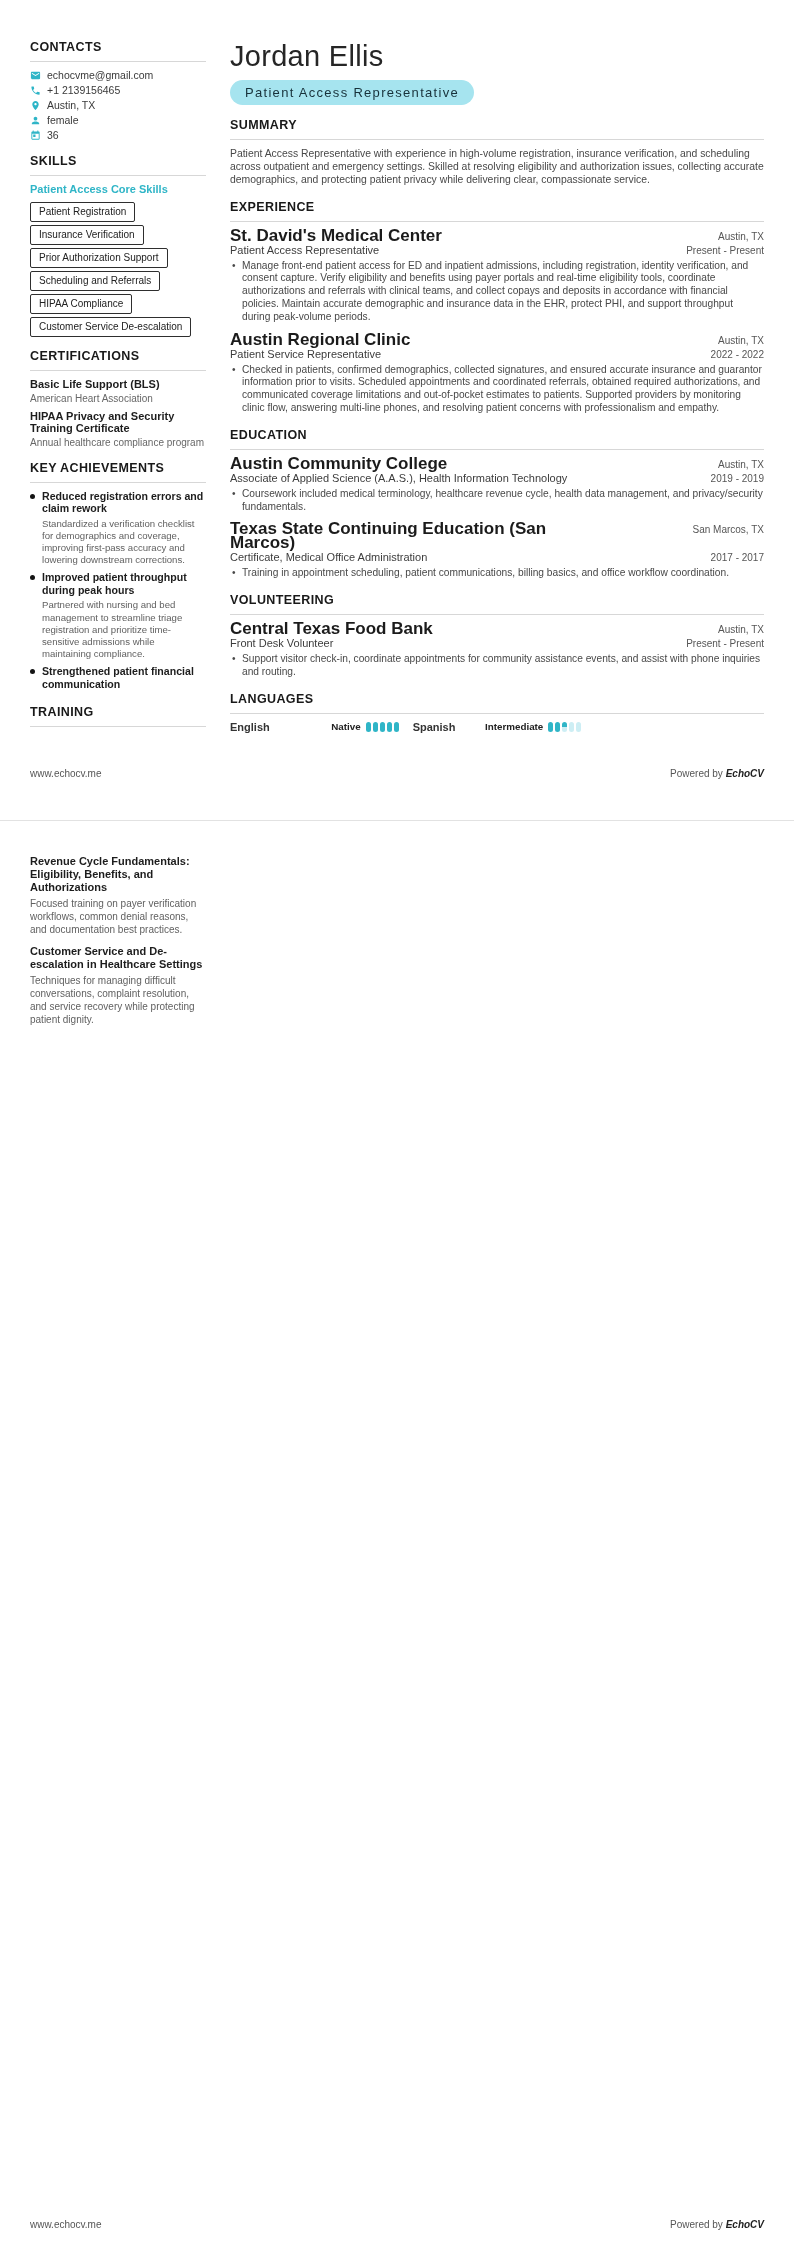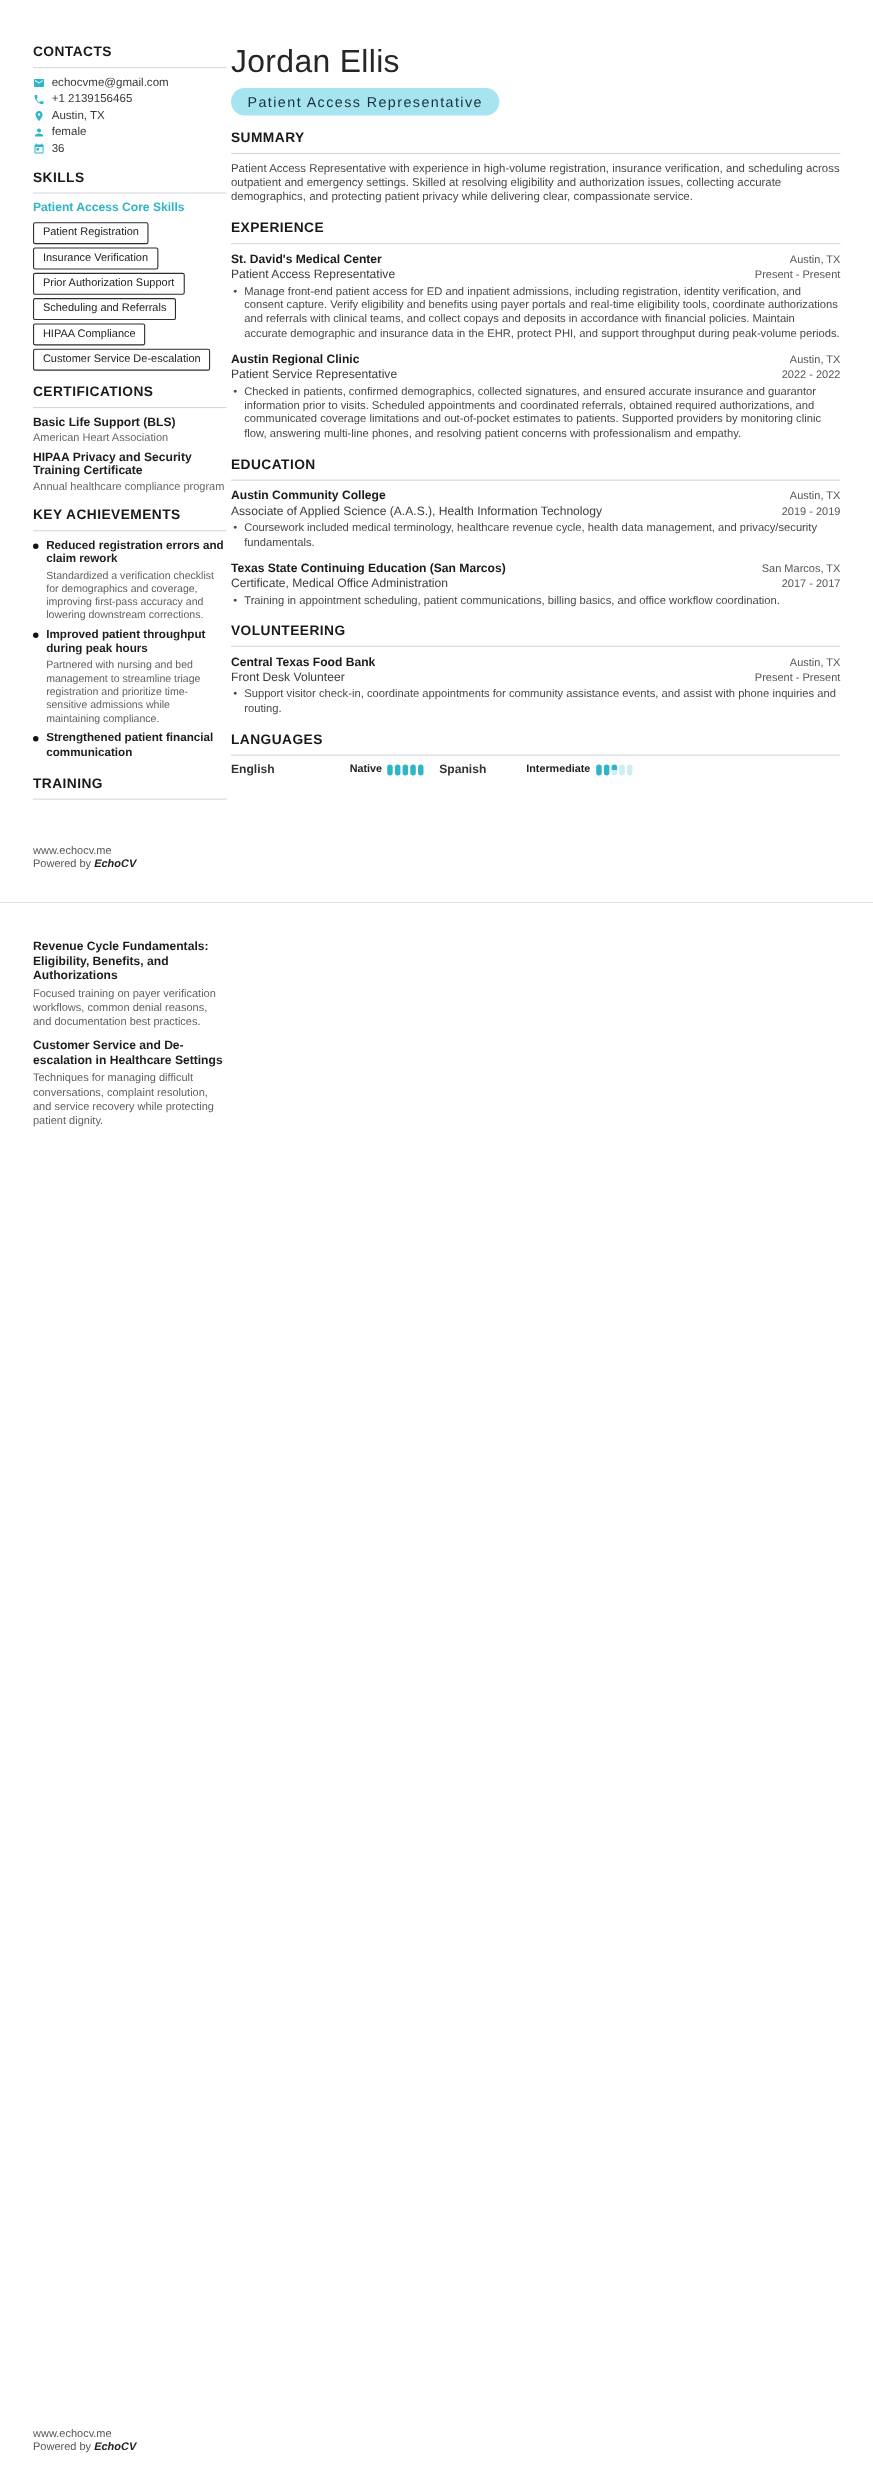--- a/index.html
+++ b/index.html
@@ -7,21 +7,21 @@
   html,body { background:#ffffff; }
   body {
     width:794px; margin:0 auto;
     font-family:"Liberation Sans","DejaVu Sans",sans-serif;
     color:#333;
     -webkit-font-smoothing:antialiased;
   }
   .page { position:relative; width:794px; background:#fff; }
   .page-1 { height:821px; border-bottom:1px solid #e2e2e2; overflow:hidden; }
   .page-2 { height:1424px; overflow:hidden; }
-  .cols { display:flex; gap:4px; padding:40px 30px 0 30px; }
+  .cols { display:flex; gap:24px; padding:40px 30px 0 30px; }
   .col-left  { width:176px; flex:none; }
   .col-right { flex:1; min-width:0; }
 
   
   .sec { margin-top:12px; }
   .sec:first-child { margin-top:0; }
   .sec-h {
     font-size:12.5px; line-height:15px; font-weight:700; color:#191919;
     letter-spacing:.4px; padding-bottom:6px; border-bottom:1px solid #d7d7d7;
     margin-bottom:7px;
@@ -63,42 +63,42 @@
     font-size:13px; line-height:15px; letter-spacing:1.3px; font-weight:500;
   }
   .msec { margin-top:13px; }
   .summary-text { font-size:10.4px; line-height:13.2px; color:#484848; }
 
   .entry { margin-bottom:9px; }
   .entry:last-child { margin-bottom:0; }
   .erow { display:flex; align-items:flex-start; }
   .e-left { flex:1; min-width:0; }
   .e-meta { flex:none; width:160px; text-align:right; font-size:10px; line-height:13px; color:#565656; padding-top:1px; }
-  .e-company { font-weight:700; font-size:11px; line-height:14px; color:#1b1b1b; }
+  .e-company { font-weight:700; font-size:17px; line-height:14px; color:#1b1b1b; }
   .e-role { font-size:11px; line-height:14px; color:#3c3c3c; }
   .e-bullets { margin-top:3px; }
   .bullet { position:relative; padding-left:12px; font-size:10.2px; line-height:12.8px; color:#484848; }
   .bullet::before { content:"•"; position:absolute; left:2px; top:0; color:#484848; }
 
   
   .langs { display:grid; grid-template-columns:repeat(3,1fr); gap:14px; margin-top:3px; }
   .lang { display:flex; align-items:center; justify-content:space-between; }
   .lang-name { font-size:11px; color:#343434;font-weight:bold; }
   .lang-right { display:flex; align-items:center; gap:5px; }
   .lang-level { font-weight:700; font-size:9.8px; color:#222; }
   .lang-dots { display:flex; gap:2px; align-items:center; }
   .dot { width:5px; height:10px; border-radius:2.5px; background:#cdeef4; display:inline-block; }
   .dot.filled { background:#2fb5c7; }
   .dot.half { background:linear-gradient(to bottom,#2fb5c7 50%,#cdeef4 50%); }
 
   
   .pfoot {
     position:absolute; left:30px; right:30px;
     display:flex; justify-content:space-between; align-items:baseline;
-    font-size:10px; line-height:12px; color:#565656;flex-direction:column;
+    font-size:10px; line-height:12px; color:#565656;
   }
   .pfoot-1 { top:768px; }
   .pfoot-2 { bottom:14px; }
   .brand { font-weight:700; color:#222;font-style:italic; }
   .foot-link { color:#565656; text-decoration:none; }
 </style>
 </head>
 <body>
 
 <div class="page page-1">

